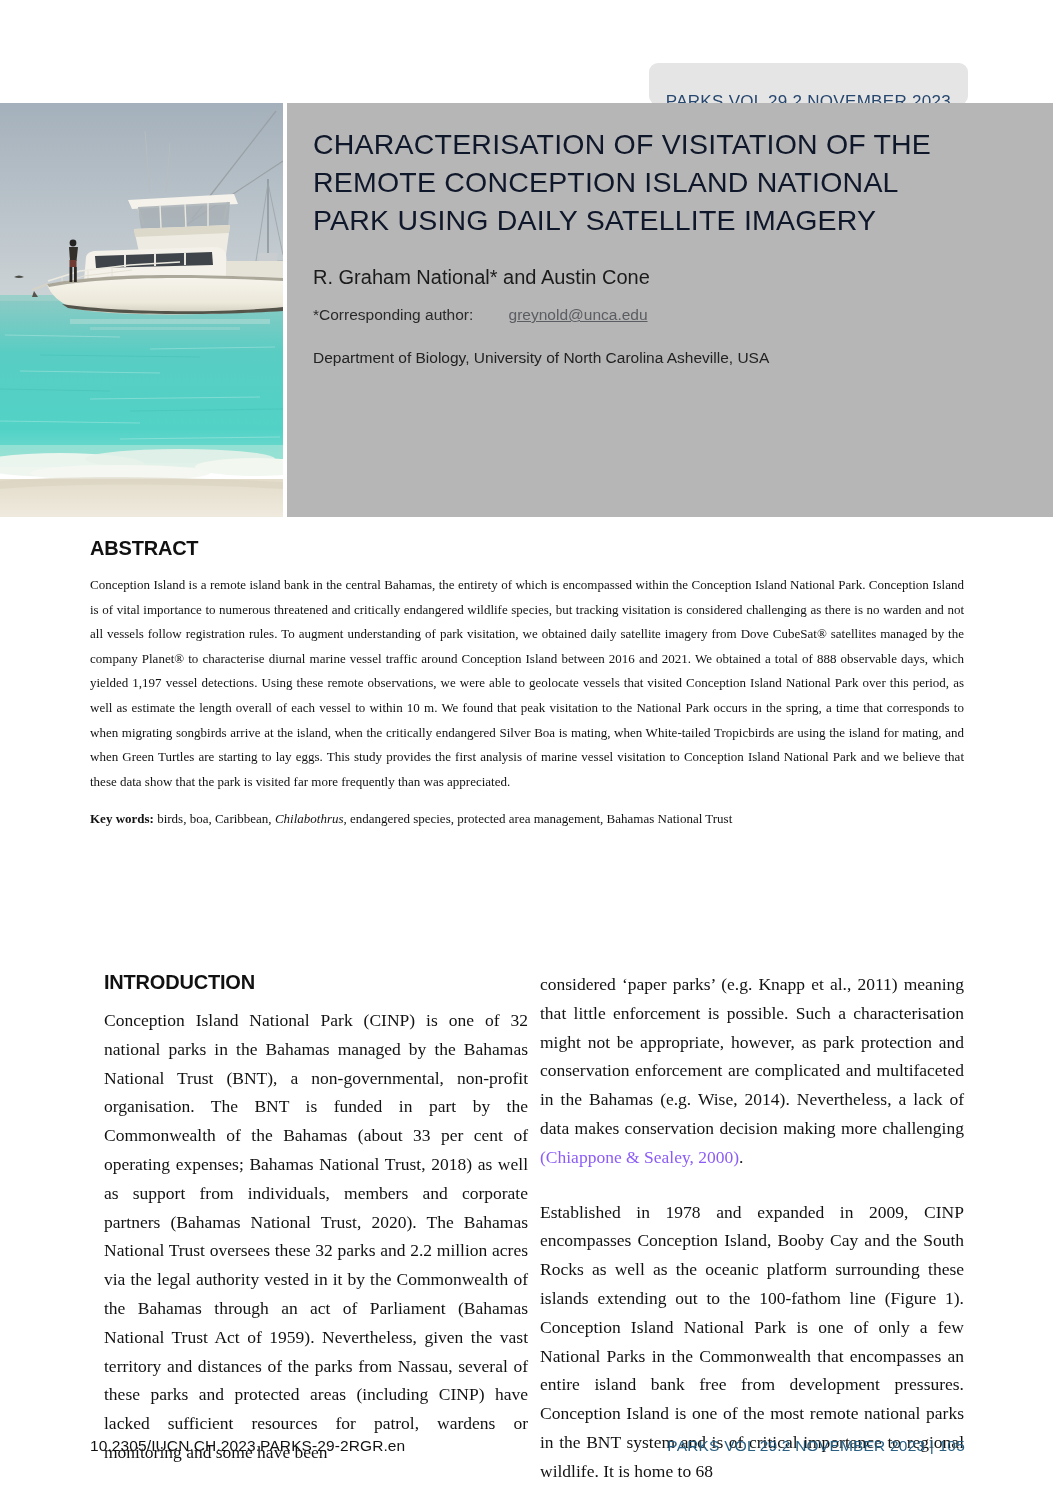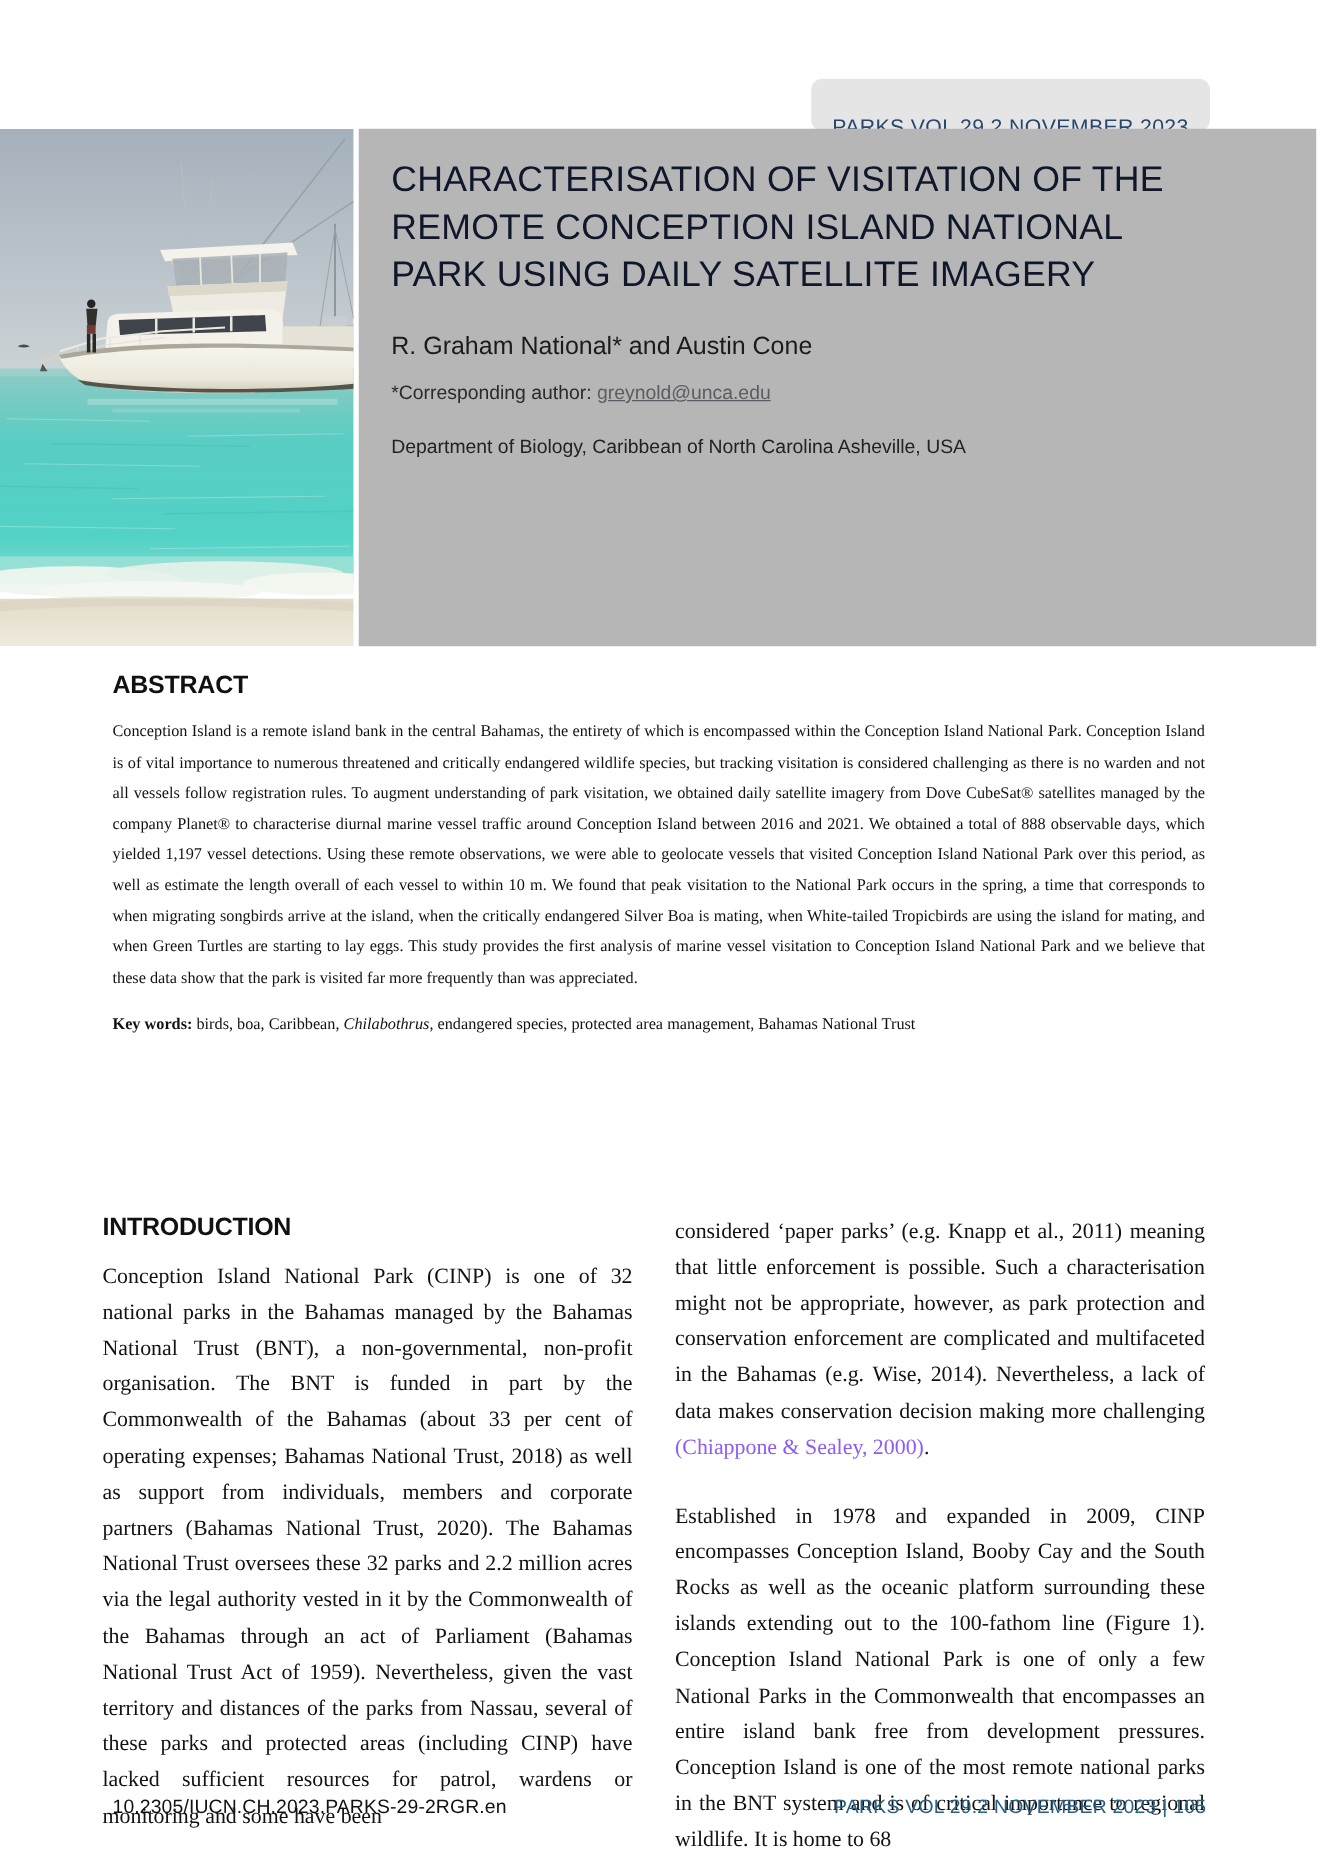--- a/index.html
+++ b/index.html
@@ -20,37 +20,37 @@
   .hero-panel {
     flex:1; margin-left:4px; background:#b7b6b6;
     padding:22px 28px 0 26px;
   }
   .hero-title {
     color:#0f172a; font-size:28.5px; font-weight:400;
     line-height:38px; letter-spacing:0.2px; max-width:620px;
   }
   .authors { margin-top:27px; font-size:20px; color:#1b1b1b; }
   .corresponding { margin-top:17px; font-size:15.5px; color:#2a2a2a; }
-  .corresponding a { color:#5a5d61; cursor:pointer; }
+  .corresponding a { color:#5a5d61; cursor:pointer;margin-left:31px; }
   .affiliation { margin-top:25px; font-size:15.5px; color:#222; }
 
   h2.section-heading {
     font-size:20px; font-weight:700; color:#111;
     letter-spacing:-0.2px; font-family:"Liberation Sans", sans-serif;
   }
   .abstract { position:absolute; left:90px; top:537px; width:874px; }
   .abstract p {
     margin-top:13px; font-family:"Liberation Serif", serif;
     font-size:13px; line-height:24.6px; text-align:justify; color:#121212;
   }
   .abstract p.keywords { text-align:left; }
   .keywords strong { font-weight:700; }
   .keywords em { font-style:italic; }
 
-  .intro-left  { position:absolute; left:82px;  top:971px; width:424px; }
+  .intro-left  { position:absolute; left:104px;  top:971px; width:424px; }
   .intro-right { position:absolute; left:540px; top:970px; width:424px; }
   .intro-left p, .intro-right p {
     font-family:"Liberation Serif", serif; font-size:17.5px;
     line-height:28.8px; text-align:justify; color:#121212;
   }
   .intro-left p { margin-top:12px; }
   .intro-right p + p { margin-top:26px; }
   .cite { color:#8b5cf6; }
 
   .page-footer {
@@ -187,21 +187,21 @@
       </g>
       <rect x="0" y="376" width="283" height="38" fill="url(#sand)"></rect>
       <path d="M0 378 C 70 372, 180 374, 283 379 L283 386 C 180 380, 70 380, 0 386 Z" fill="#d9d2bf" opacity="0.6"></path>
     </svg>
   </div>
 
   <div class="hero-panel">
     <h1 class="hero-title">CHARACTERISATION OF VISITATION OF THE REMOTE CONCEPTION ISLAND NATIONAL PARK USING DAILY SATELLITE IMAGERY</h1>
     <p class="authors">R. Graham National* and Austin Cone</p>
     <p class="corresponding"><span>*Corresponding author: </span><a href="#">greynold@unca.edu</a></p>
-    <p class="affiliation">Department of Biology, Caribbean of North Carolina Asheville, USA</p>
+    <p class="affiliation">Department of Biology, University of North Carolina Asheville, USA</p>
   </div>
 </header>
 
 <section class="abstract">
   <h2 class="section-heading">ABSTRACT</h2>
   <p>Conception Island is a remote island bank in the central Bahamas, the entirety of which is encompassed within the Conception Island National Park. Conception Island is of vital importance to numerous threatened and critically endangered wildlife species, but tracking visitation is considered challenging as there is no warden and not all vessels follow registration rules. To augment understanding of park visitation, we obtained daily satellite imagery from Dove CubeSat® satellites managed by the company Planet® to characterise diurnal marine vessel traffic around Conception Island between 2016 and 2021. We obtained a total of 888 observable days, which yielded 1,197 vessel detections. Using these remote observations, we were able to geolocate vessels that visited Conception Island National Park over this period, as well as estimate the length overall of each vessel to within 10 m. We found that peak visitation to the National Park occurs in the spring, a time that corresponds to when migrating songbirds arrive at the island, when the critically endangered Silver Boa is mating, when White-tailed Tropicbirds are using the island for mating, and when Green Turtles are starting to lay eggs. This study provides the first analysis of marine vessel visitation to Conception Island National Park and we believe that these data show that the park is visited far more frequently than was appreciated.</p>
   <p class="keywords"><strong>Key words: </strong><span>birds, boa, Caribbean, </span><em>Chilabothrus</em><span>, endangered species, protected area management, Bahamas National Trust</span></p>
 </section>
 
 <section class="intro-left">

